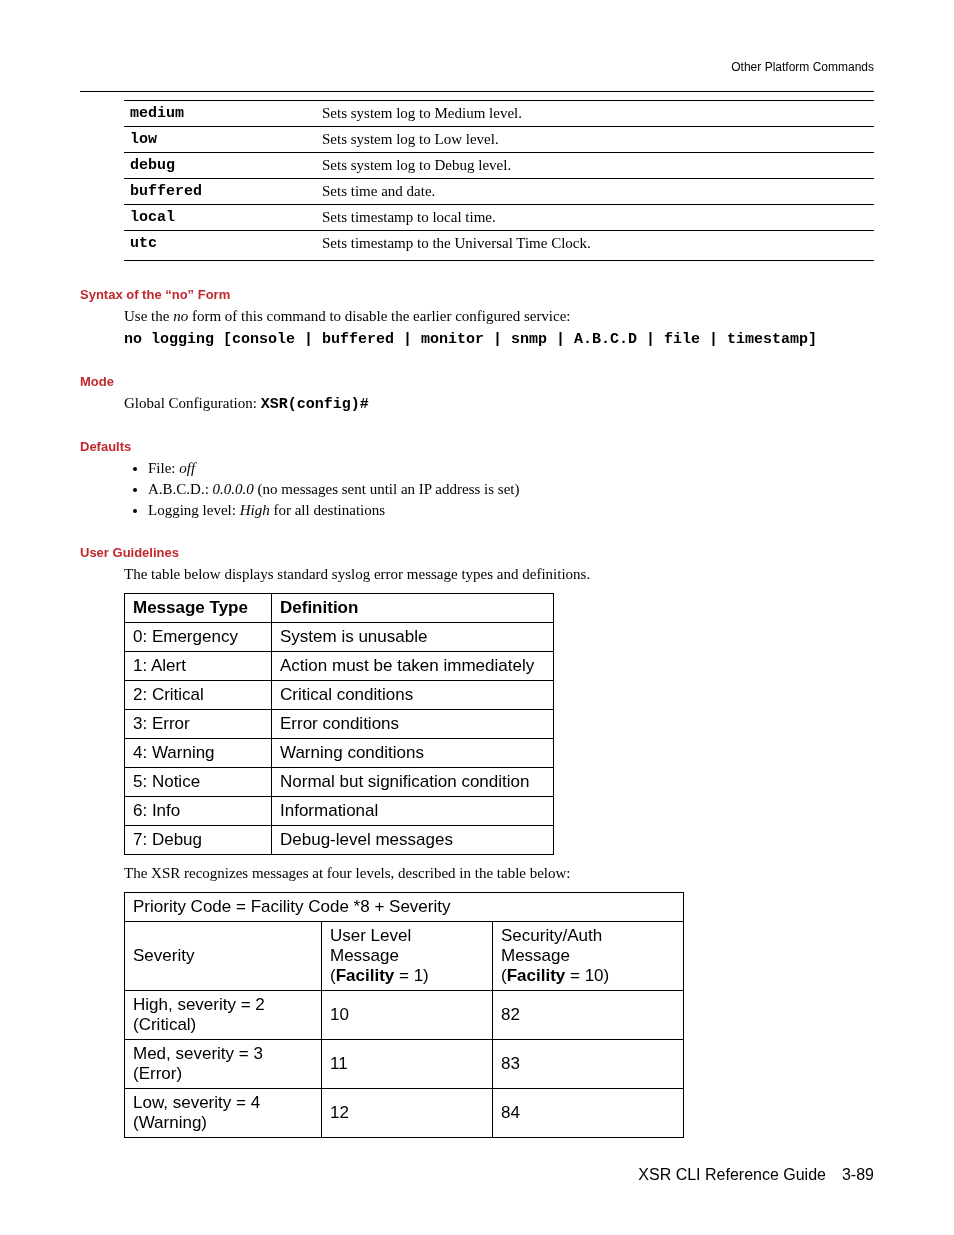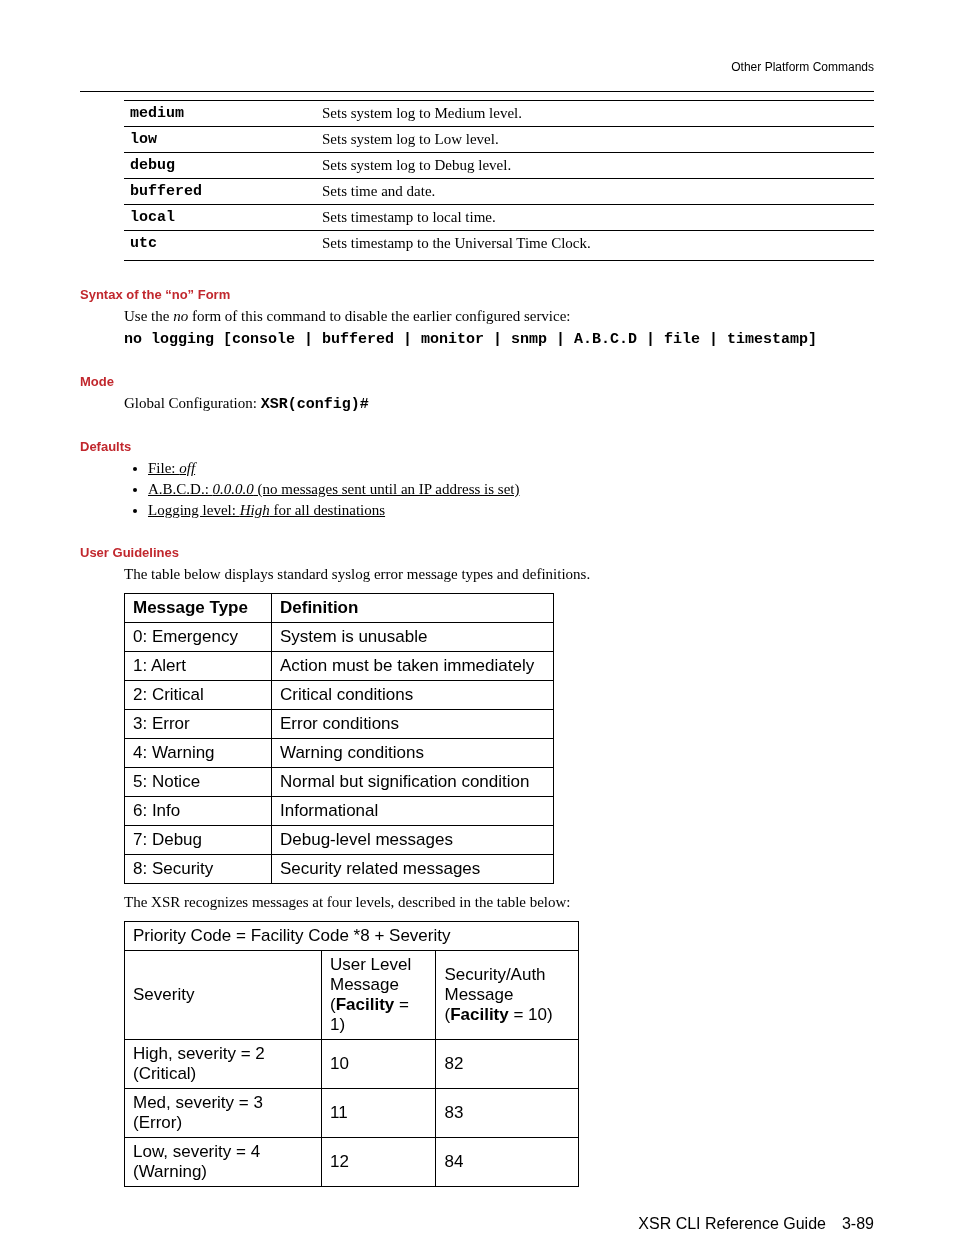--- a/index.html
+++ b/index.html
@@ -18,32 +18,32 @@
     width:calc(100% - 44px);}
   table.params td{border-top:1px solid #000; padding:4px 6px;
     vertical-align:top;}
   table.params td.k{font-family:"Courier New",monospace;font-weight:bold;
     width:180px;}
 
   h2.sec{font-family:Arial,Helvetica,sans-serif;font-weight:bold;
     color:#c1272d; font-size:13px; margin:26px 0 6px 0;}
   .mono{font-family:"Courier New",monospace;font-weight:bold;}
   .ital{font-style:italic;}
-  ul.bul{margin:4px 0 4px 44px;padding-left:24px;text-decoration:underline;}
+  ul.bul{margin:4px 0 4px 44px;padding-left:24px;}
   ul.bul li{margin:4px 0;}
 
   table.msg,table.prio{border-collapse:collapse;margin-left:44px;
     font-family:Arial,Helvetica,sans-serif;font-size:17px;}
   table.msg th,table.msg td,table.prio th,table.prio td{
     border:1px solid #000;padding:4px 8px;text-align:left;}
   table.msg th,table.prio .hdr{font-weight:bold;}
   table.msg{width:430px;margin-top:10px;}
   table.msg th.c1{width:130px;}
 
-  table.prio{width:455px;margin-top:10px;}
+  table.prio{width:560px;margin-top:10px;}
   table.prio td.c1{width:180px;}
 
   .footer{text-align:right;font-family:Arial,Helvetica,sans-serif;
     font-size:16px;margin-top:28px;}
   p.body{margin:6px 0 6px 44px;}
   .codeblk{margin:6px 0 0 44px;}
 </style>
 </head>
 <body>
 
@@ -135,24 +135,20 @@
           <td>Normal but signification condition</td>
         </tr>
         <tr>
           <td>6: Info</td>
           <td>Informational</td>
         </tr>
         <tr>
           <td>7: Debug</td>
           <td>Debug-level messages</td>
         </tr>
-        <tr>
-          <td>8: Security</td>
-          <td>Security related messages</td>
-        </tr>
       </tbody>
   </table>
 
   <p class="body" style="margin-top:10px;">The XSR recognizes messages at four levels, described in the table below:</p>
 
   <table class="prio">
     <tbody>
         <tr>
           <td colspan="3">Priority Code = Facility Code *8 + Severity</td>
         </tr>

